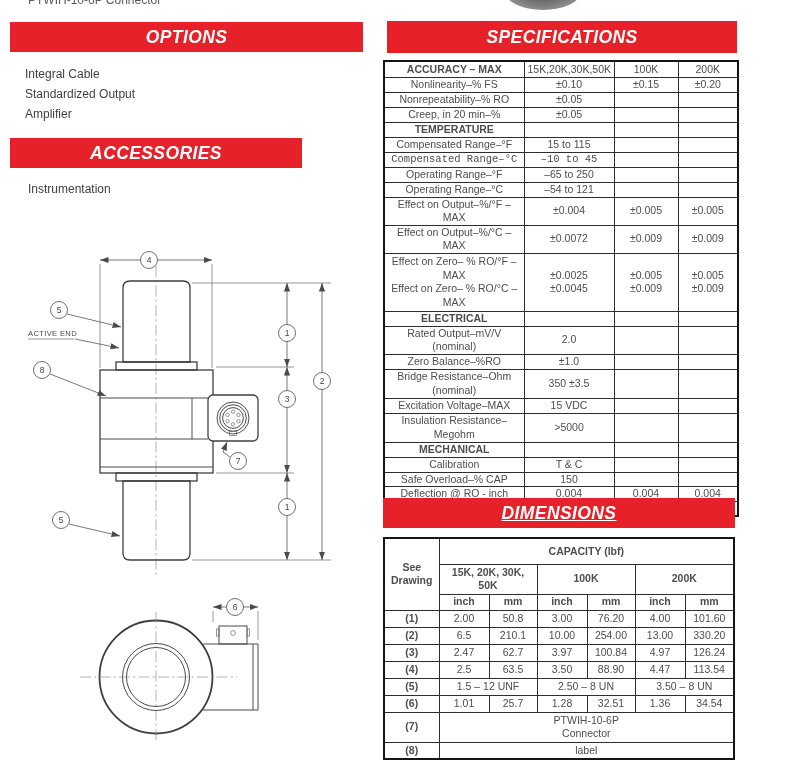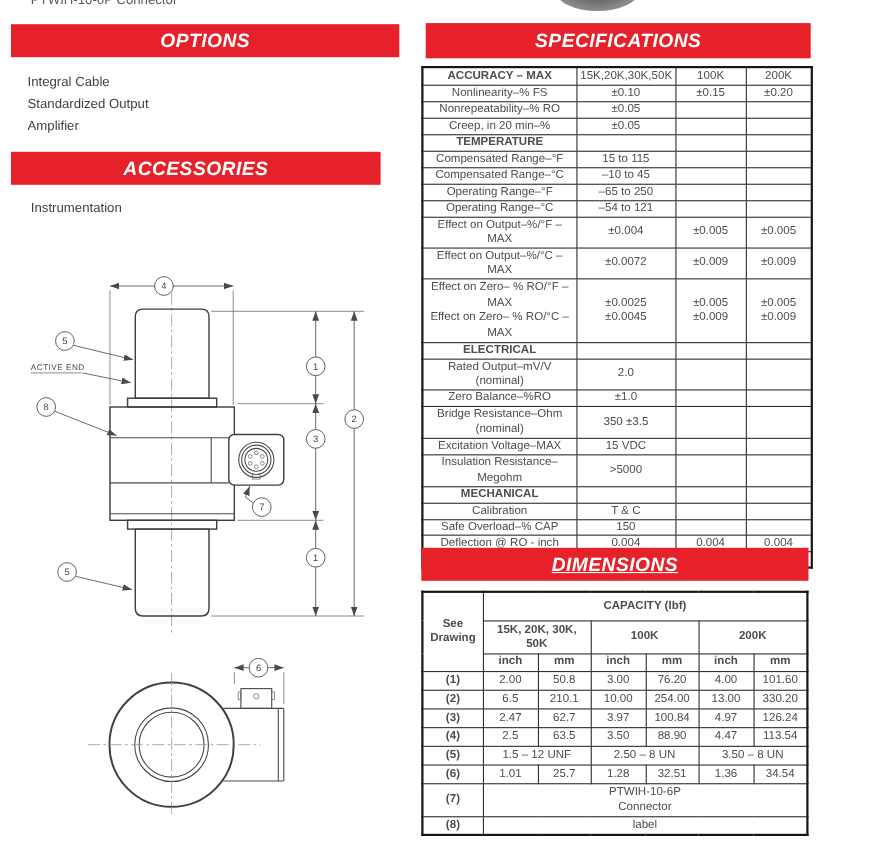--- a/index.html
+++ b/index.html
@@ -55,21 +55,21 @@
 
   <div class="photo-partial"></div>
 
   <div class="banner" style="left:10px;top:22px;width:353px;height:30px;">
     <span>OPTIONS</span>
   </div>
   <div class="list-item" style="left:25px;top:64px;">Integral Cable</div>
   <div class="list-item" style="left:25px;top:84px;">Standardized Output</div>
   <div class="list-item" style="left:25px;top:104px;">Amplifier</div>
 
-  <div class="banner" style="left:10px;top:138px;width:336px;height:30px;align-items:center;">
+  <div class="banner" style="left:10px;top:138px;width:292px;height:30px;align-items:center;">
     <span>ACCESSORIES</span>
   </div>
   <div class="list-item" style="left:28px;top:179px;">Instrumentation</div>
 
   <div class="banner" style="left:387px;top:21px;width:350px;height:32px;">
     <span>SPECIFICATIONS</span>
   </div>
   <table class="dtab" style="left:383px;top:60px;width:354px;">
     <colgroup>
         <col style="width:140px">
@@ -107,21 +107,21 @@
           <td></td>
           <td></td>
           <td></td>
         </tr>
         <tr style="height: 15px;">
           <td class="lbl">Compensated Range–°F</td>
           <td>15 to 115</td>
           <td></td>
           <td></td>
         </tr>
-        <tr style="height: 15px;">
+        <tr style="height: 15px; font-family: Liberation Mono, monospace;">
           <td class="lbl">Compensated Range–°C</td>
           <td>–10 to 45</td>
           <td></td>
           <td></td>
         </tr>
         <tr style="height: 15px;">
           <td class="lbl">Operating Range–°F</td>
           <td>–65 to 250</td>
           <td></td>
           <td></td>

